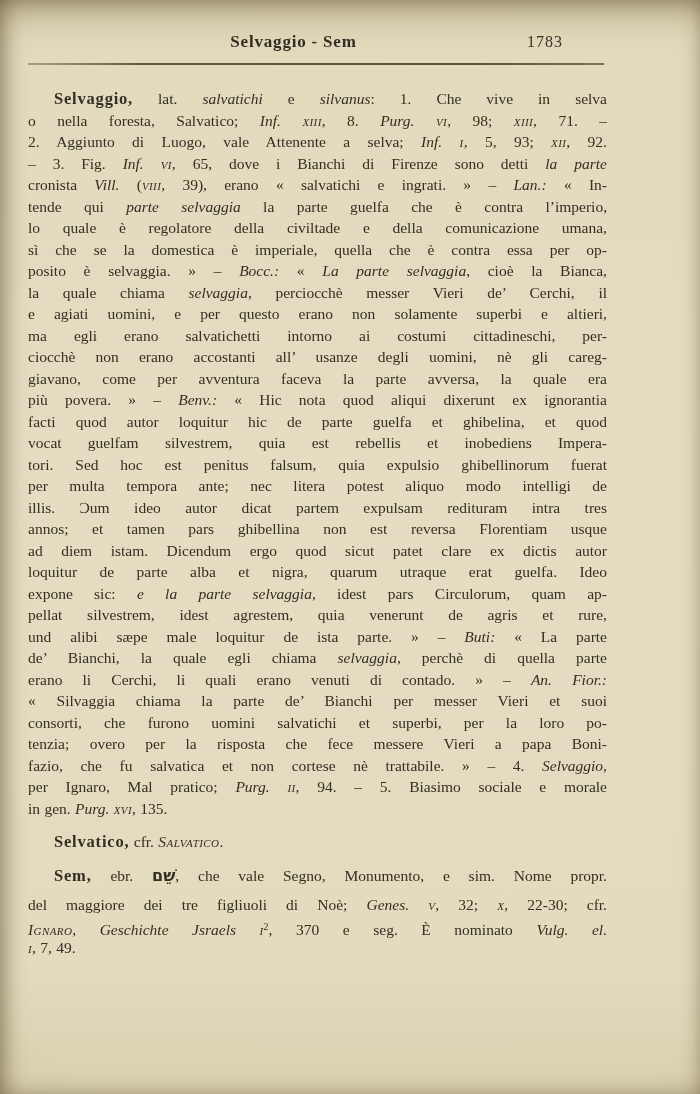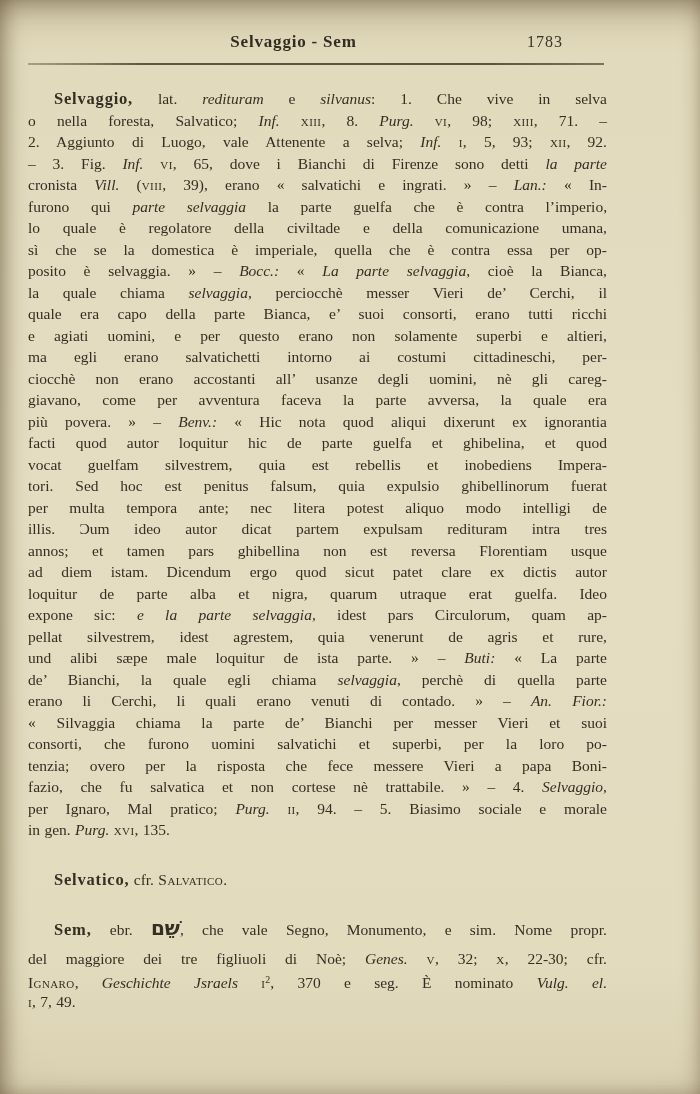--- a/index.html
+++ b/index.html
@@ -32,64 +32,63 @@
     font-size:16px; letter-spacing:1px; color:#3a3326;margin-left:19px;
   }
   .header-rule {
     position:absolute; top:63px; left:28px; width:576px; height:2px;
     background:linear-gradient(90deg, rgba(95,87,69,.45), #5f5745 20%, #5a5240 78%, rgba(95,87,69,.8));
   }
 
   .content { position:absolute; top:88px; left:28px; width:579px; }
 
   .paragraph { margin:0; }
-  .paragraph + .paragraph { margin-top:28px; }
+  .paragraph + .paragraph { margin-top:12px; }
 
   .ln {
     font-size:15.5px; line-height:21.5px; height:21.5px;
     text-align:justify; text-align-last:justify;
     white-space:nowrap; 
     white-space:normal;
     word-spacing:0.5px;
   }
   .ln.end { text-align-last:left; }
   .ln.ind { padding-left:26px; }
   .ln.heb-line { margin-bottom:8px; }
 
   .st-b  { font-weight:bold; font-size:16.5px; letter-spacing:0.8px; }
   .st-i  { font-style:italic; }
-  .st-sc { font-variant:small-caps; letter-spacing:0.4px; }
+  .st-sc { font-variant:small-caps; letter-spacing:0.4px;font-style:italic; }
   .st-sup{ font-size:10px; vertical-align:5px; }
-  .st-hb { font-family:"DejaVu Sans","DejaVu Serif",sans-serif; font-weight:600; font-size:20px; }
+  .st-hb { font-family:"DejaVu Sans","DejaVu Serif",sans-serif; font-weight:600; font-size:16px; }
 </style>
 </head>
 <body>
 
 <div class="page">
 
   <div class="running-head-row">
     <span class="running-head">Selvaggio - Sem</span>
     <span class="page-number">1783</span>
   </div>
 
   <div class="header-rule"></div>
 
   <div class="content">
       <div class="paragraph">
-        <div class="ln ind"><span class="st-b">Selvaggio,</span><span> lat. </span><span class="st-i">redituram</span><span> e </span><span class="st-i">silvanus</span><span>: 1. Che vive in selva</span></div>
+        <div class="ln ind"><span class="st-b">Selvaggio,</span><span> lat. </span><span class="st-i">salvatichi</span><span> e </span><span class="st-i">silvanus</span><span>: 1. Che vive in selva</span></div>
         <div class="ln"><span>o nella foresta, Salvatico; </span><span class="st-i">Inf.</span><span> </span><span class="st-sc">xiii</span><span>, 8. </span><span class="st-i">Purg.</span><span> </span><span class="st-sc">vi</span><span>, 98; </span><span class="st-sc">xiii</span><span>, 71. –</span></div>
         <div class="ln"><span>2. Aggiunto di Luogo, vale Attenente a selva; </span><span class="st-i">Inf.</span><span> </span><span class="st-sc">i</span><span>, 5, 93; </span><span class="st-sc">xii</span><span>, 92.</span></div>
         <div class="ln"><span>– 3. Fig. </span><span class="st-i">Inf.</span><span> </span><span class="st-sc">vi</span><span>, 65, dove i Bianchi di Firenze sono detti </span><span class="st-i">la parte</span></div>
         <div class="ln"><span>cronista </span><span class="st-i">Vill.</span><span> (</span><span class="st-sc">viii</span><span>, 39), erano « salvatichi e ingrati. » – </span><span class="st-i">Lan.:</span><span> « In-</span></div>
-        <div class="ln"><span>furono qui </span><span class="st-i">parte selvaggia</span><span> la parte guelfa che è contra l’imperio,</span></div>
+        <div class="ln"><span>tende qui </span><span class="st-i">parte selvaggia</span><span> la parte guelfa che è contra l’imperio,</span></div>
         <div class="ln"><span>lo quale è regolatore della civiltade e della comunicazione umana,</span></div>
         <div class="ln"><span>sì che se la domestica è imperiale, quella che è contra essa per op-</span></div>
         <div class="ln"><span>posito è selvaggia. » – </span><span class="st-i">Bocc.:</span><span> « </span><span class="st-i">La parte selvaggia</span><span>, cioè la Bianca,</span></div>
         <div class="ln"><span>la quale chiama </span><span class="st-i">selvaggia</span><span>, perciocchè messer Vieri de’ Cerchi, il</span></div>
-        <div class="ln"><span>quale era capo della parte Bianca, e’ suoi consorti, erano tutti ricchi</span></div>
         <div class="ln"><span>e agiati uomini, e per questo erano non solamente superbi e altieri,</span></div>
         <div class="ln"><span>ma egli erano salvatichetti intorno ai costumi cittadineschi, per-</span></div>
         <div class="ln"><span>ciocchè non erano accostanti all’ usanze degli uomini, nè gli careg-</span></div>
         <div class="ln"><span>giavano, come per avventura faceva la parte avversa, la quale era</span></div>
         <div class="ln"><span>più povera. » – </span><span class="st-i">Benv.:</span><span> « Hic nota quod aliqui dixerunt ex ignorantia</span></div>
         <div class="ln"><span>facti quod autor loquitur hic de parte guelfa et ghibelina, et quod</span></div>
         <div class="ln"><span>vocat guelfam silvestrem, quia est rebellis et inobediens Impera-</span></div>
         <div class="ln"><span>tori. Sed hoc est penitus falsum, quia expulsio ghibellinorum fuerat</span></div>
         <div class="ln"><span>per multa tempora ante; nec litera potest aliquo modo intelligi de</span></div>
         <div class="ln"><span>illis. Ɔum ideo autor dicat partem expulsam redituram intra tres</span></div>

